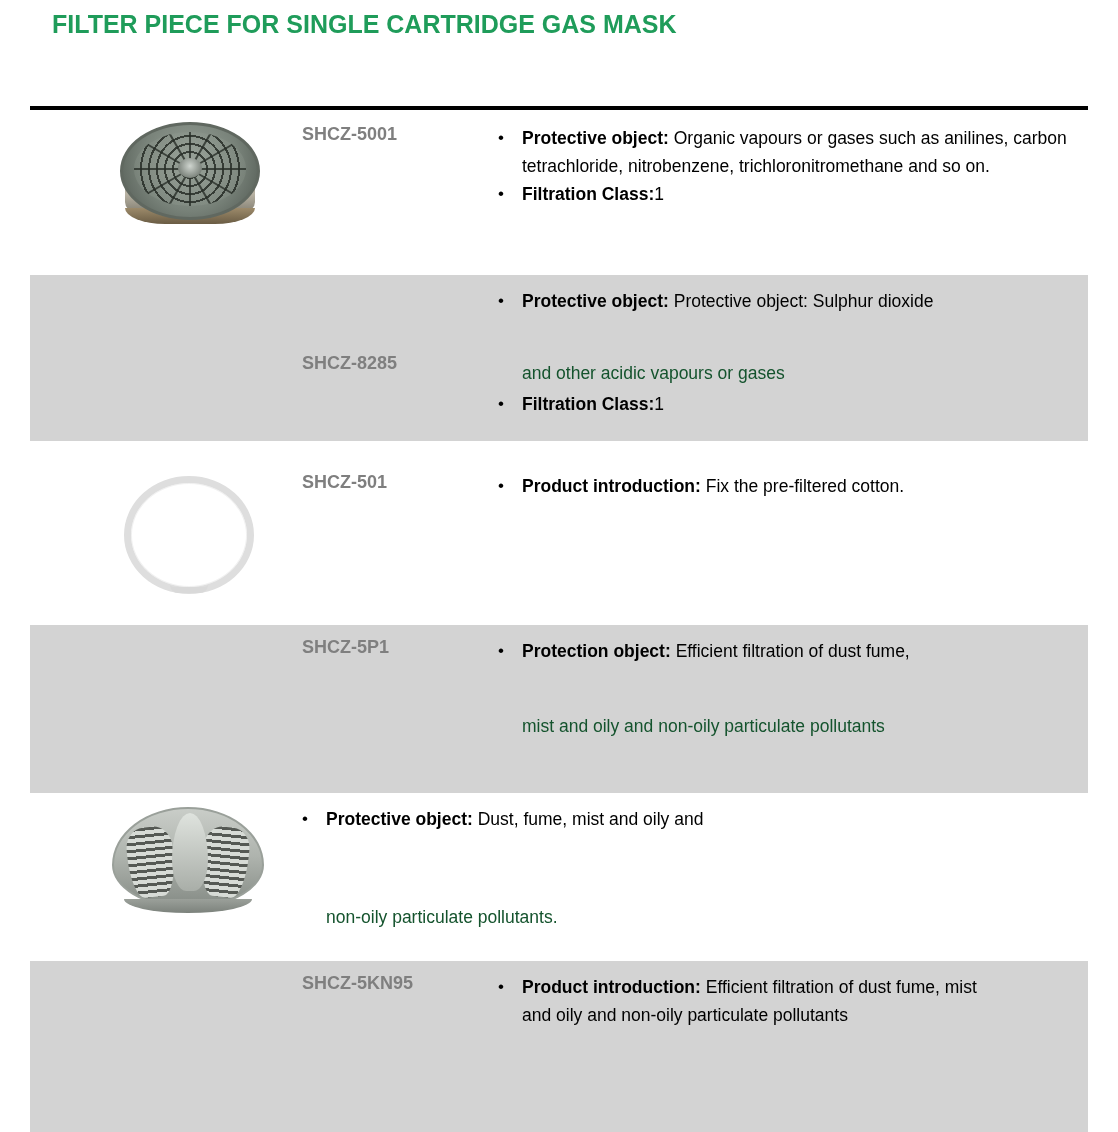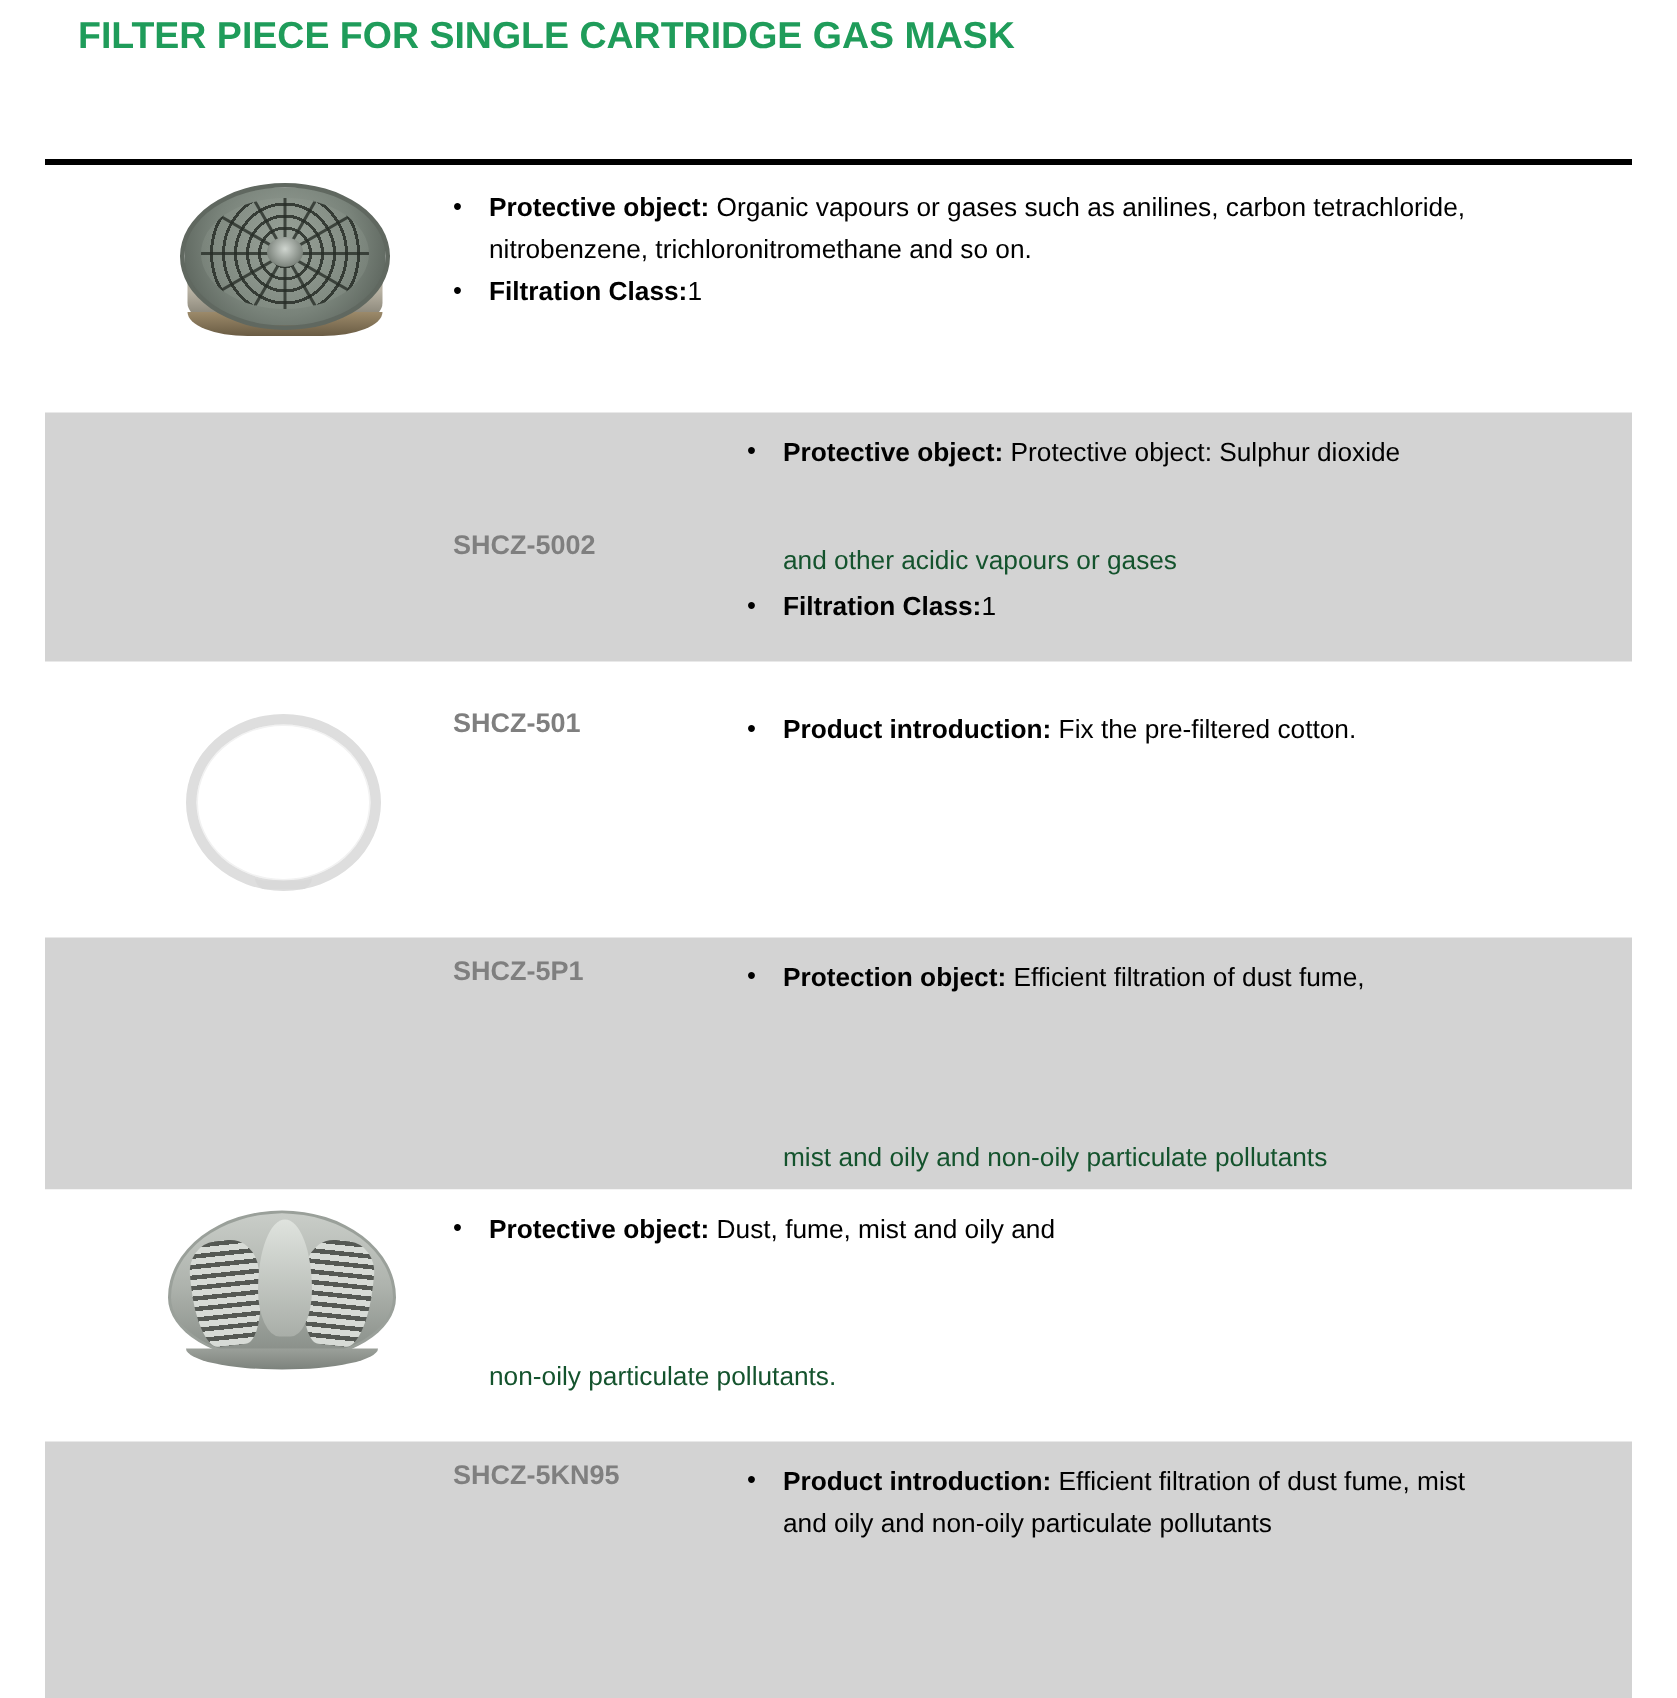--- a/index.html
+++ b/index.html
@@ -271,36 +271,39 @@
               <div class="cart-spoke" style="transform:rotate(30deg) translate(-56px,-1px)"></div>
               <div class="cart-spoke" style="transform:rotate(60deg) translate(-56px,-1px)"></div>
               <div class="cart-spoke" style="transform:rotate(90deg) translate(-56px,-1px)"></div>
               <div class="cart-spoke" style="transform:rotate(120deg) translate(-56px,-1px)"></div>
               <div class="cart-spoke" style="transform:rotate(150deg) translate(-56px,-1px)"></div>
             </div>
             <div class="cart-hub"></div>
           </div>
         </div>
       </div>
+      <div class="cell-code">
+        <div class="code-text" style="top:14px">SHCZ-5001</div>
+      </div>
       <div class="cell-desc">
         <div class="bullet-line" style="margin-top:14px">
           <span class="dot">•</span>
           <b>Protective object:</b><span> Organic vapours or gases such as anilines, carbon tetrachloride, nitrobenzene, trichloronitromethane and so on.</span>
         </div>
         <div class="bullet-line" style="margin-top:0px">
           <span class="dot">•</span>
           <b>Filtration Class:</b><span>1</span>
         </div>
       </div>
     </div>
 
     <div class="row shaded r2">
       <div class="cell-img"></div>
       <div class="cell-code">
-        <div class="code-text" style="top:78px">SHCZ-5002</div>
+        <div class="code-text" style="top:78px">SHCZ-8285</div>
       </div>
       <div class="cell-desc">
         <div class="bullet-line" style="margin-top:12px">
           <span class="dot">•</span>
           <b>Protective object:</b><span> Protective object: Sulphur dioxide</span>
         </div>
         <div class="cont-line" style="margin-top:44px">and other acidic vapours or gases</div>
         <div class="bullet-line" style="margin-top:3px">
           <span class="dot">•</span>
           <b>Filtration Class:</b><span>1</span>
@@ -329,21 +332,21 @@
     <div class="row shaded r4">
       <div class="cell-img"></div>
       <div class="cell-code">
         <div class="code-text" style="top:12px">SHCZ-5P1</div>
       </div>
       <div class="cell-desc">
         <div class="bullet-line" style="margin-top:12px">
           <span class="dot">•</span>
           <b>Protection object:</b><span> Efficient filtration of dust fume,</span>
         </div>
-        <div class="cont-line" style="margin-top:92px"> mist and oily and non-oily particulate pollutants</div>
+        <div class="cont-line" style="margin-top:47px"> mist and oily and non-oily particulate pollutants</div>
       </div>
     </div>
 
     <div class="row plain r5">
       <div class="cell-img">
         <div class="img-wrap">
           <div class="shell">
             <div class="shell-body">
               <div class="shell-vents-l"></div>
               <div class="shell-vents-r"></div>

